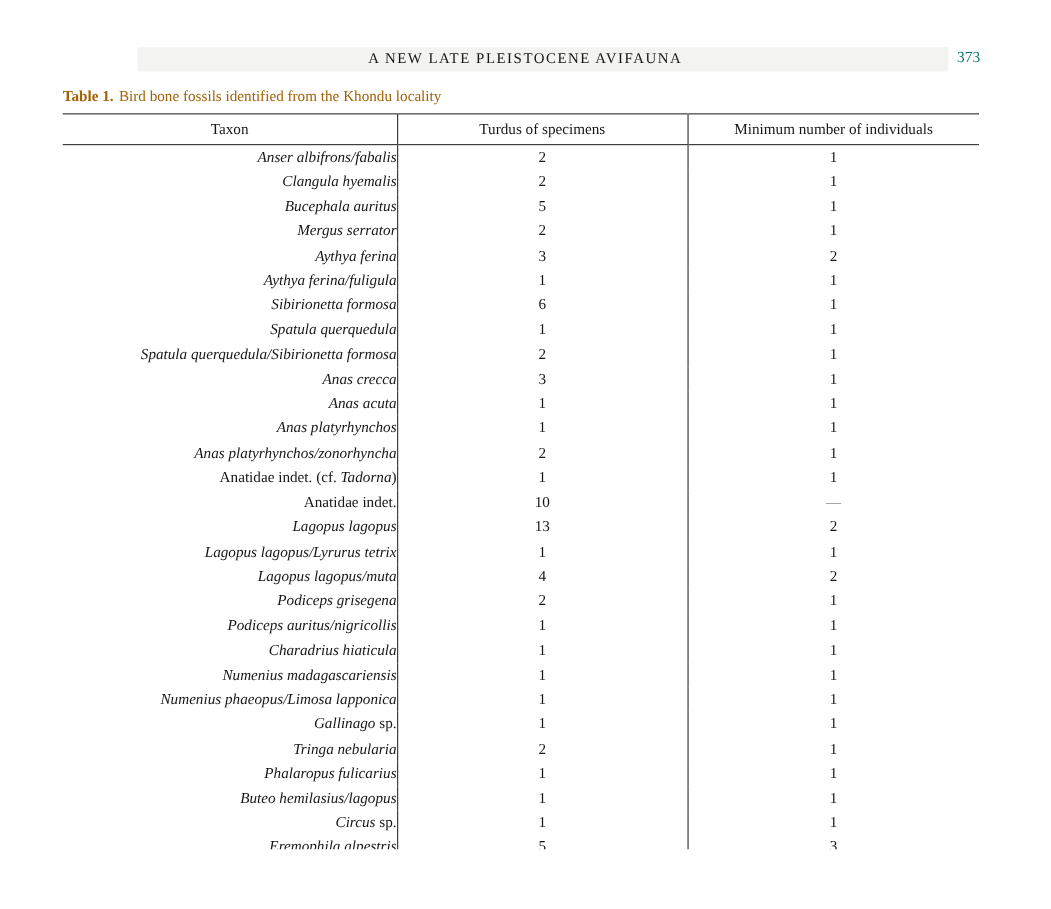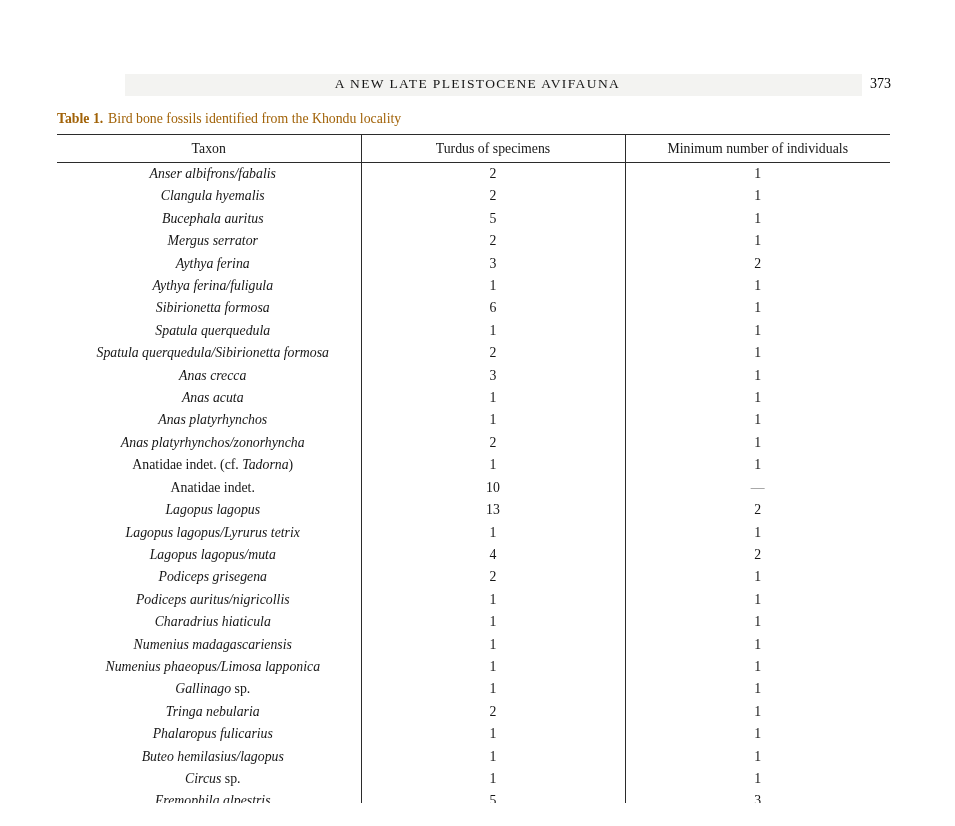--- a/index.html
+++ b/index.html
@@ -7,21 +7,20 @@
     font-family: "Liberation Serif", "DejaVu Serif", serif;
     background: #ffffff;
   }
   .page {
     position: relative;
     width: 955px;
     height: 772px;
     background: #ffffff;
     color: #1b1b1b;
     overflow: hidden;
-    margin-top: 31px;
   }
   .head-band {
     position: absolute;
     left: 125px;
     top: 43px;
     width: 737px;
     height: 22px;
     background: #f3f3f1;
   }
   .running-head {
@@ -32,21 +31,21 @@
     text-align: center;
     font-size: 13.5px;
     letter-spacing: 1.4px;
     color: #151515;
   }
   .page-number {
     position: absolute;
     top: 45px;
     right: 64px;
     font-size: 14px;
-    color: #000000;
+    color: #0f766e;
   }
   .caption {
     position: absolute;
     left: 57px;
     top: 80px;
     font-size: 13.8px;
     color: #a16207;
     white-space: nowrap;
   }
   .caption .label { font-weight: bold; margin-right: 0.35em; }
@@ -76,21 +75,21 @@
   }
   thead th + th, tbody td + td { border-left: 1px solid #2b2b2b; }
   tbody td {
     height: 22.4px;
     padding: 0;
     vertical-align: middle;
     line-height: 22.4px;
     white-space: nowrap;
     overflow: hidden;
   }
-  tbody td.taxon { text-align: center; padding-left: 8px; }
+  tbody td.taxon { text-align: right; padding-left: 8px; }
   tbody td.num { text-align: center; }
   span.it { font-style: italic; }
   span.rm { font-style: normal; }
   td.muted { color: #8c8c8c; letter-spacing: 0; }
 </style>
 </head>
 <body>
 
 <div class="page">
 

